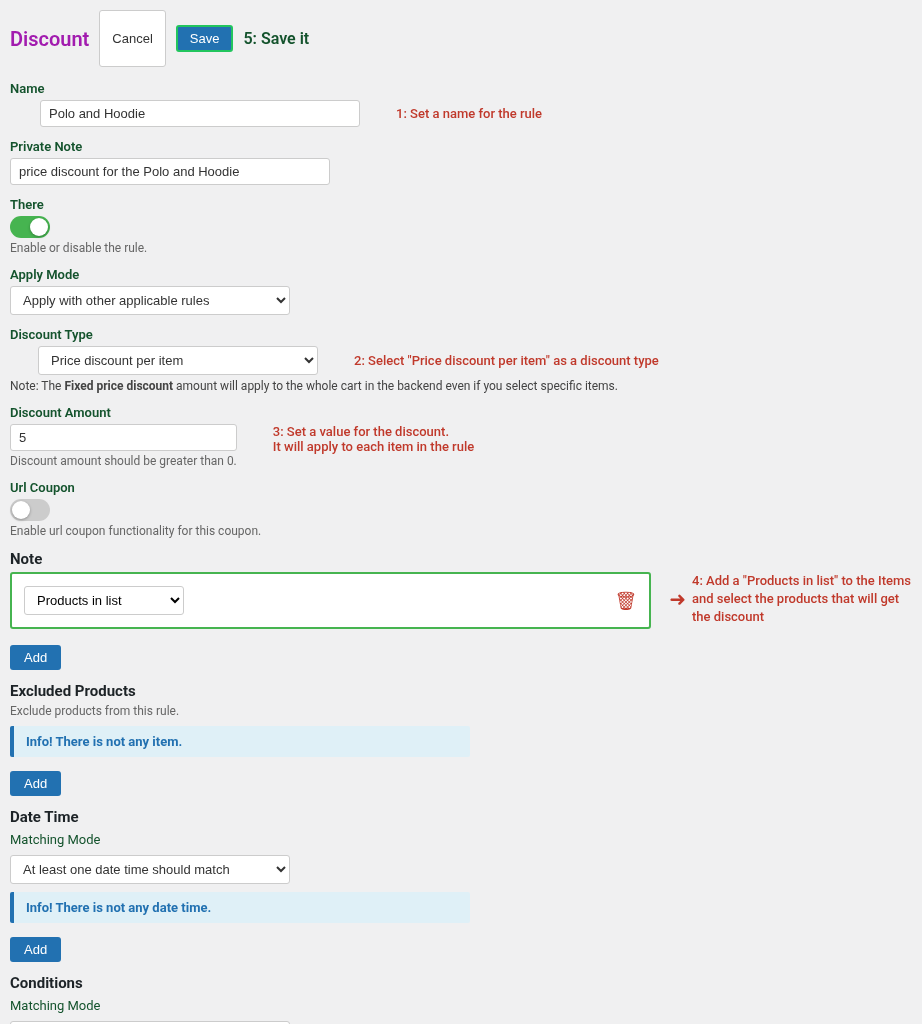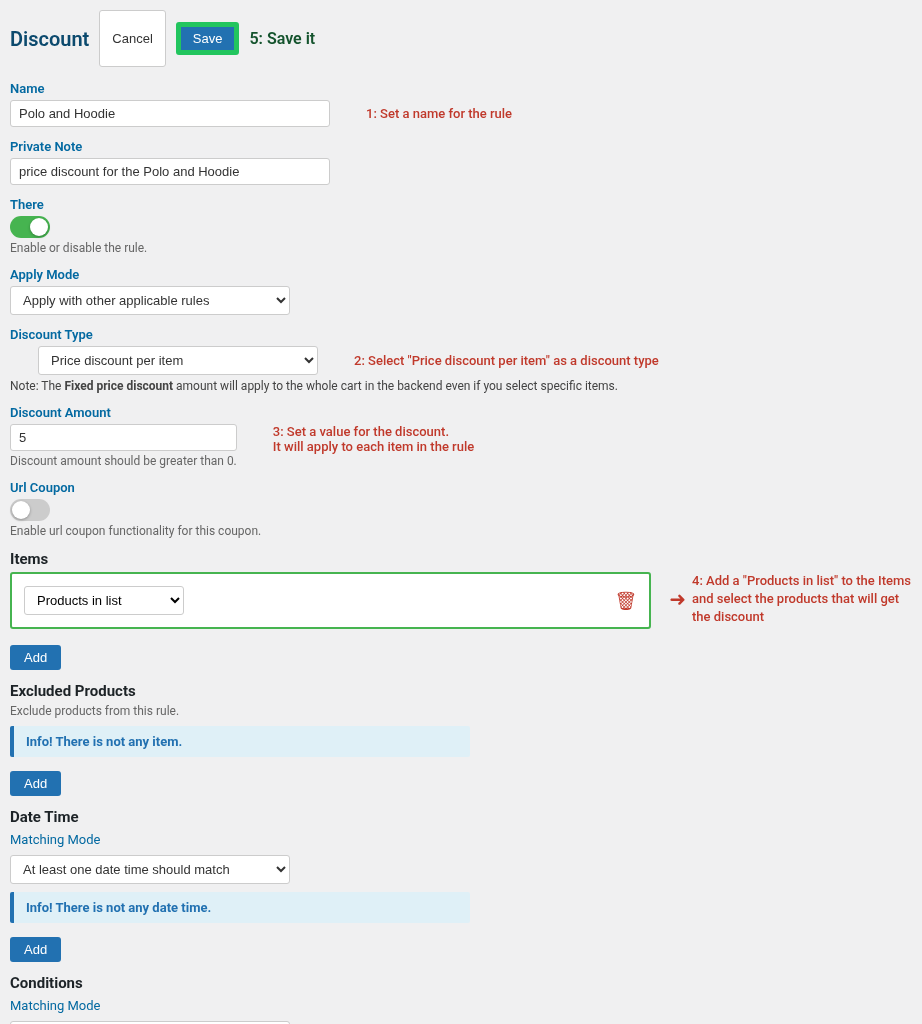--- a/index.html
+++ b/index.html
@@ -16,53 +16,53 @@
     }
     .header-bar {
       display: flex;
       align-items: center;
       gap: 10px;
       margin-bottom: 14px;
     }
     .header-bar h1 {
       font-size: 20px;
       font-weight: 600;
-      color: #0c4a6e;
+      color: #a21caf;
     }
     .btn-cancel {
       background: #fff;
       border: 1px solid #ccc;
       border-radius: 3px;
       padding: 20px 12px;
       cursor: pointer;
       font-size: 13px;
       color: #333;
     }
     .btn-save {
       background: #2271b1;
-      border: 5px solid #22c55e;
+      border: 2px solid #22c55e;
       border-radius: 3px;
       padding: 4px 12px;
       cursor: pointer;
       font-size: 13px;
       color: #fff;
     }
     .step-label {
       color: #14532d;
       font-size: 16px;
       font-weight: 600;
     }
     .form-group {
       margin-bottom: 12px;
     }
     .form-label {
       display: block;
       font-weight: 600;
       margin-bottom: 4px;
-      color: #0369a1;
+      color: #14532d;
       font-size: 13px;
     }
     .form-input {
       width: 100%;
       max-width: 320px;
       border: 1px solid #ccc;
       border-radius: 3px;
       padding: 5px 8px;
       font-size: 13px;
       color: #333;
@@ -236,21 +236,21 @@
 
   <div class="header-bar">
     <h1>Discount</h1>
     <button class="btn-cancel">Cancel</button>
     <button class="btn-save">Save</button>
     <span class="step-label">5: Save it</span>
   </div>
 
   <div class="form-group">
     <label class="form-label">Name</label>
-    <div style="display:flex;align-items:center;gap:16px;">
+    <div style="display:flex;align-items:center;gap:16px;margin-left:30px;">
       <input class="form-input" style="max-width: 320px;" type="text" value="Polo and Hoodie">
       <span class="step-annotation">1: Set a name for the rule</span>
     </div>
   </div>
 
   <div class="form-group">
     <label class="form-label">Private Note</label>
     <input class="form-input" style="max-width: 320px;" type="text" value="price discount for the Polo and Hoodie">
   </div>
 
@@ -305,21 +305,21 @@
     <div class="toggle-wrap">
       <label class="toggle toggle-off">
 
         <span class="toggle-slider"></span>
       </label>
     </div>
     <div class="helper-text">Enable url coupon functionality for this coupon.</div>
   </div>
 
   <div class="form-group">
-    <div class="section-title">Items</div>
+    <div class="section-title">Note</div>
     <div style="display:flex;align-items:flex-start;gap:10px;">
       <div class="items-section" style="flex:1;">
         <div class="items-row">
           <select class="items-select">
             <option>Products in list</option>
             <option>All products</option>
             <option>Categories in list</option>
           </select>
           <span class="delete-icon">🗑</span>
         </div>

